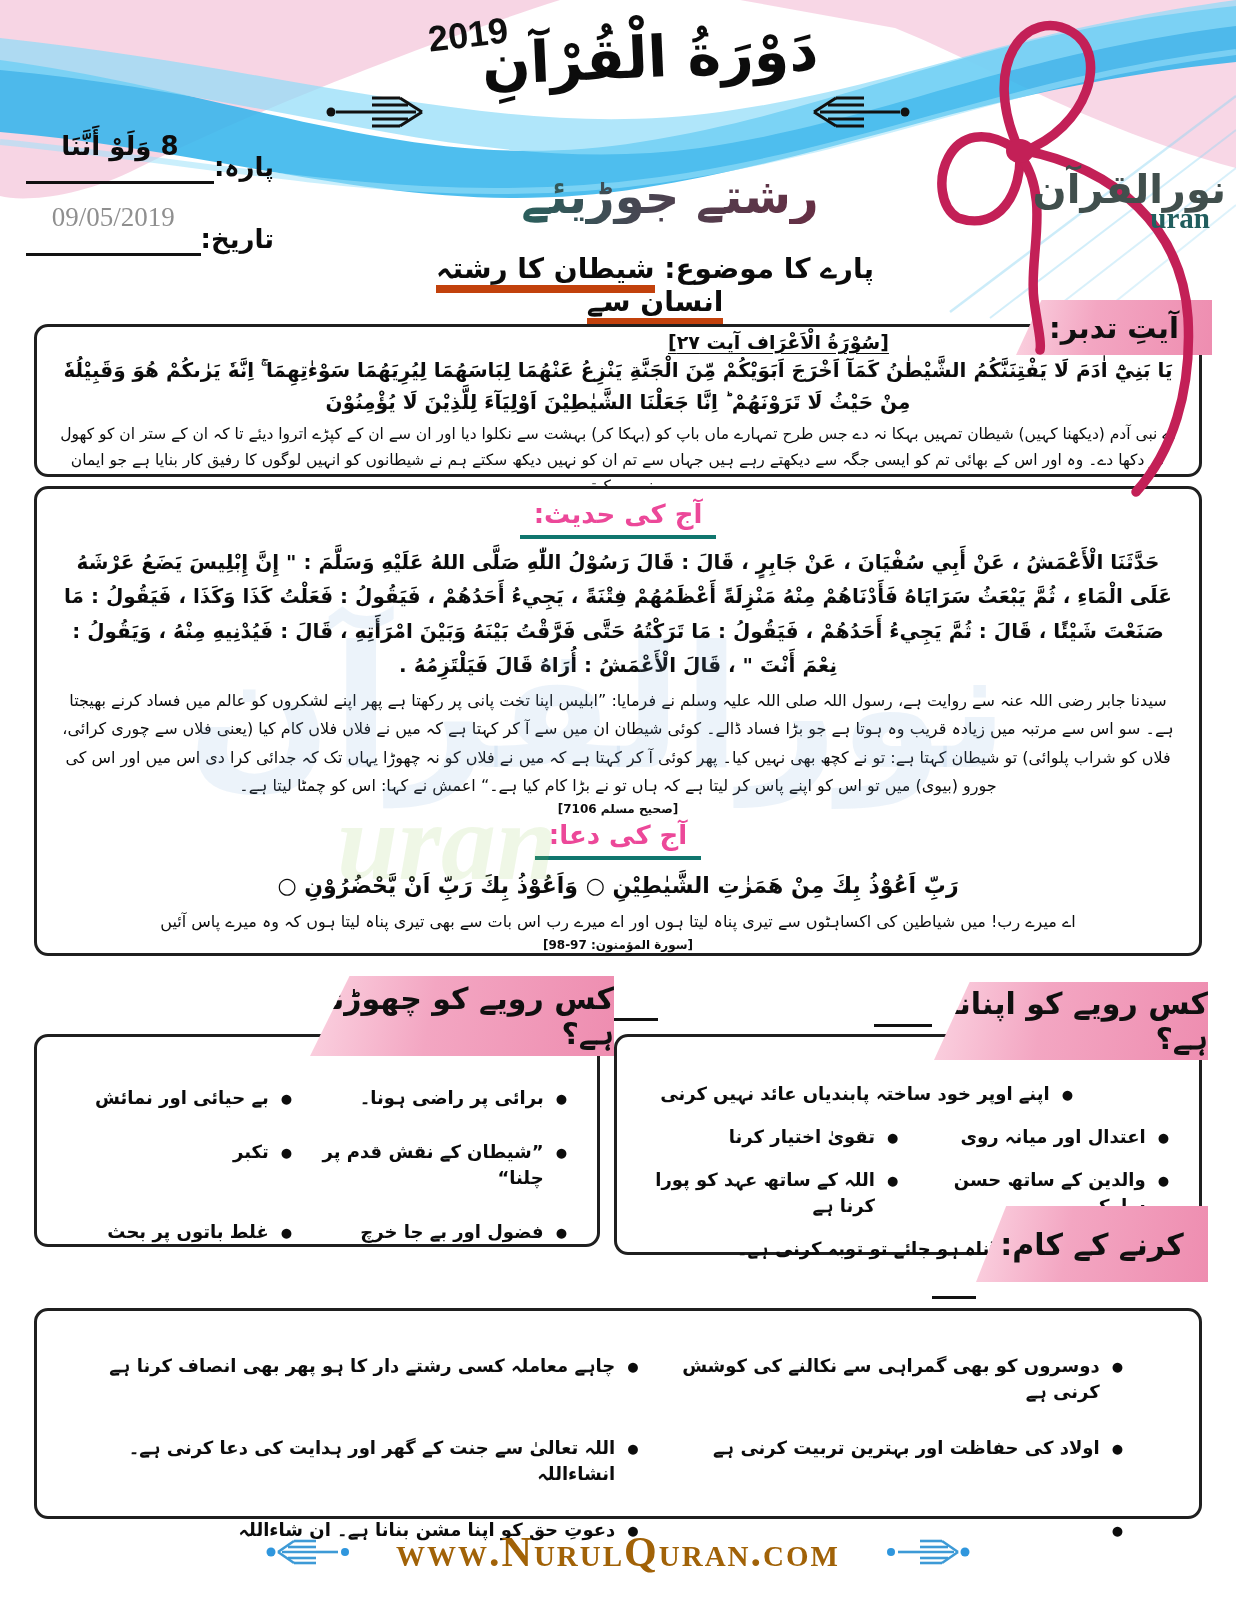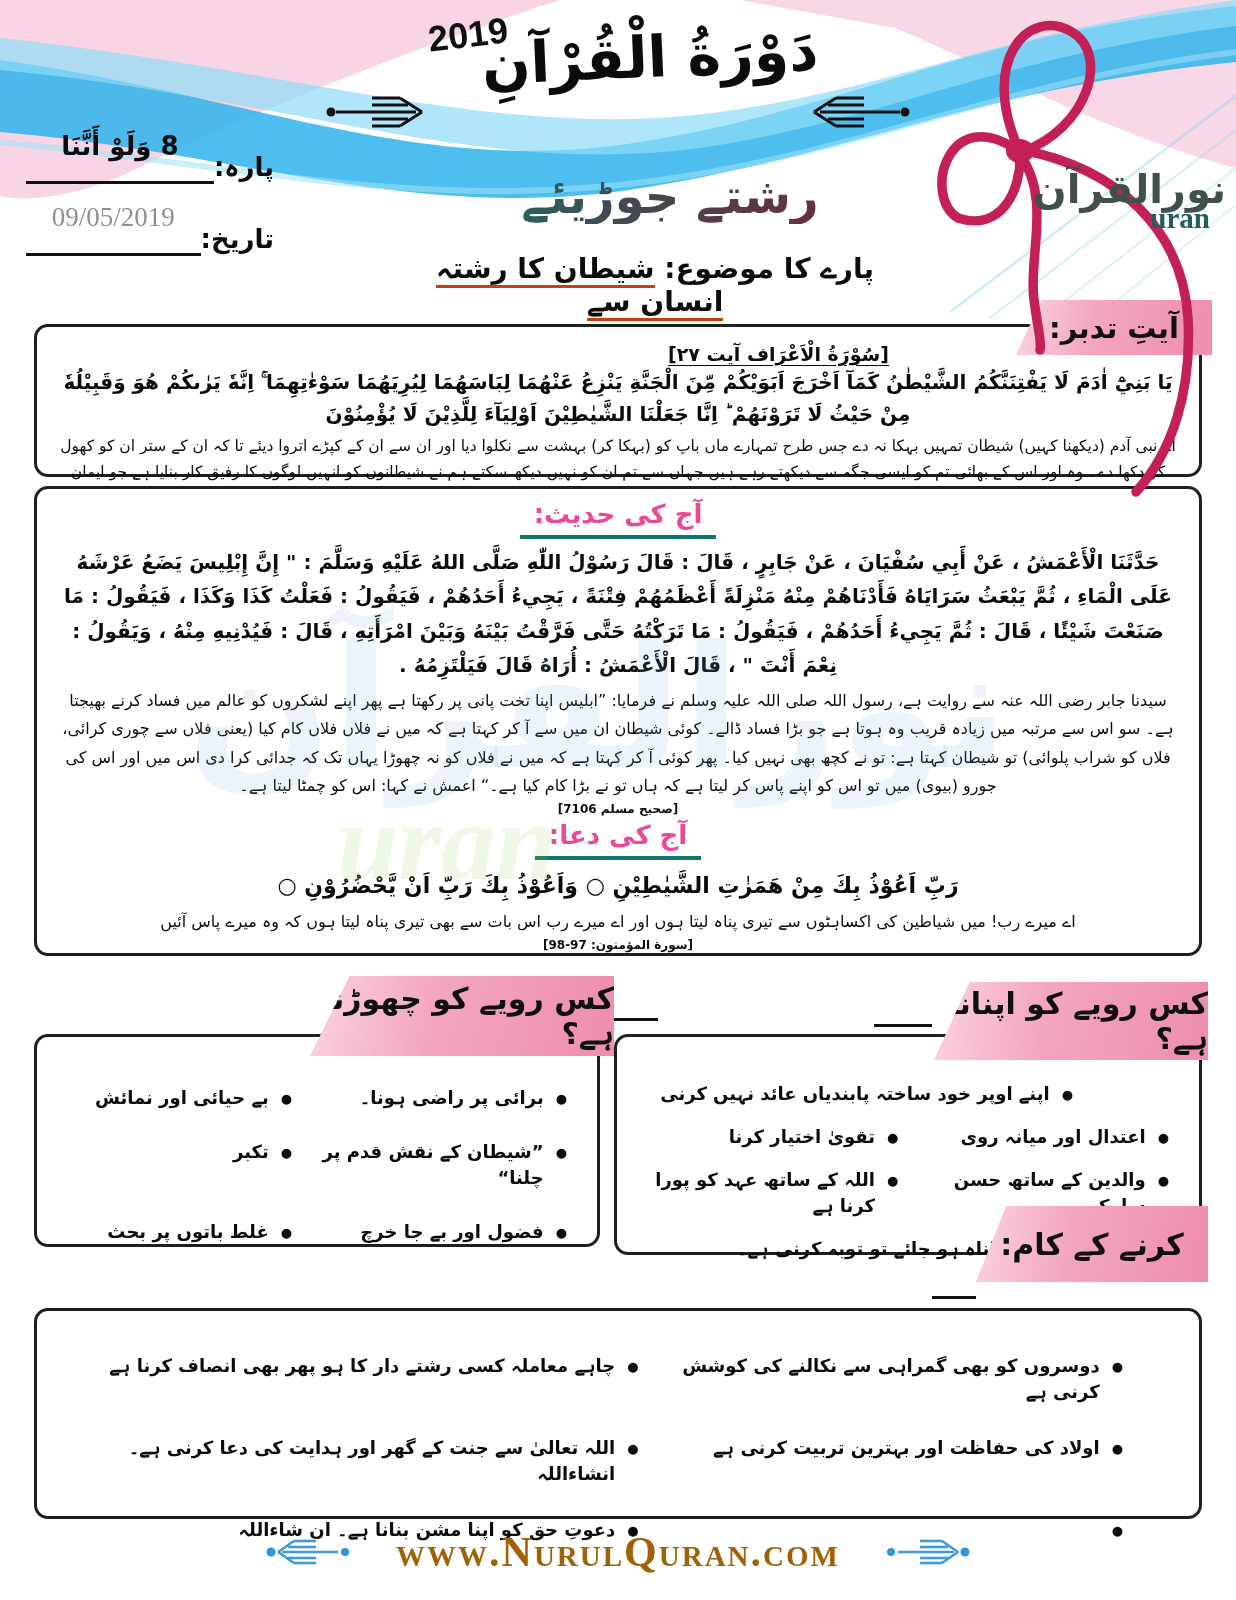--- a/index.html
+++ b/index.html
@@ -17,21 +17,21 @@
   .year{position:absolute;left:428px;top:14px;z-index:2;font-family:"Liberation Sans",sans-serif;
         font-weight:bold;font-size:36px;color:#101010;transform:rotate(-7deg);direction:ltr;}
   .calli{position:absolute;left:455px;top:26px;width:390px;z-index:2;text-align:center;
          font-weight:bold;font-size:57px;color:#0c0c0c;transform:rotate(-2.5deg);line-height:1.1;}
   .subtitle{position:absolute;left:470px;top:168px;width:400px;z-index:2;text-align:center;
             font-weight:bold;font-size:48px;
             background:linear-gradient(to left,#6f2840,#4a4451 55%,#1d6a61);
             -webkit-background-clip:text;background-clip:text;color:transparent;}
   .topic{position:absolute;left:390px;top:252px;width:530px;z-index:2;text-align:center;
          font-weight:bold;font-size:28px;color:#0c0c0c;}
-  .topic-value{border-bottom:3px solid #c2410c;padding-bottom:0;}
+  .topic-value{border-bottom:8px solid #c2410c;padding-bottom:0;}
 
   .logo{position:absolute;left:1056px;top:166px;width:170px;height:80px;z-index:8;direction:rtl;}
   .logo-urdu{position:absolute;right:0;top:0;font-weight:bold;font-size:40px;color:#414f4d;letter-spacing:-1px;}
   .logo-latin{position:absolute;right:16px;top:36px;font-family:"Liberation Serif",serif;
               font-size:29px;font-weight:bold;color:#215e5e;direction:ltr;}
 
   .field{position:absolute;left:26px;width:248px;height:44px;z-index:2;display:flex;direction:rtl;
          align-items:flex-end;font-weight:bold;font-size:26px;color:#0c0c0c;}
   .field-parah{top:140px;}
   .field-date{top:212px;}
@@ -49,21 +49,21 @@
   .tag-adopt{left:934px; top:982px;width:274px;height:78px;font-size:30px;}
   .tag-tasks{left:976px; top:1206px;width:232px;height:76px;font-size:30px;}
   .conn{position:absolute;height:3px;background:#111;z-index:5;}
   .conn-leave{left:598px;top:1018px;width:60px;}
   .conn-adopt{left:874px;top:1024px;width:58px;}
   .conn-tasks{left:932px;top:1296px;width:44px;}
 
   
   .box{position:absolute;border:3px solid #1f1f1f;border-radius:14px;background:#fff;z-index:2;
        direction:rtl;color:#0c0c0c;}
-  .box-ayat  {left:34px;top:324px; width:1168px;height:153px;padding:16px 18px;box-sizing:border-box;text-align:center;}
+  .box-ayat  {left:34px;top:324px; width:1168px;height:153px;padding:4px 18px;box-sizing:border-box;text-align:center;}
   .box-main  {left:34px;top:486px; width:1168px;height:470px;padding:6px 20px;box-sizing:border-box;text-align:center;}
   .box-leave {left:34px;top:1034px;width:566px; height:213px;box-sizing:border-box;}
   .box-adopt {left:614px;top:1034px;width:588px;height:221px;box-sizing:border-box;}
   .box-tasks {left:34px;top:1308px;width:1168px;height:211px;box-sizing:border-box;}
 
   .ayat-ref{text-align:right;padding-right:292px;font-weight:bold;font-size:19px;
             text-decoration:underline;text-underline-offset:4px;}
   .arabic{font-weight:bold;}
   .ayat-arabic{font-size:20px;line-height:1.62;margin-top:1px;}
   .ayat-urdu{font-size:15.5px;line-height:1.68;margin-top:2px;}

